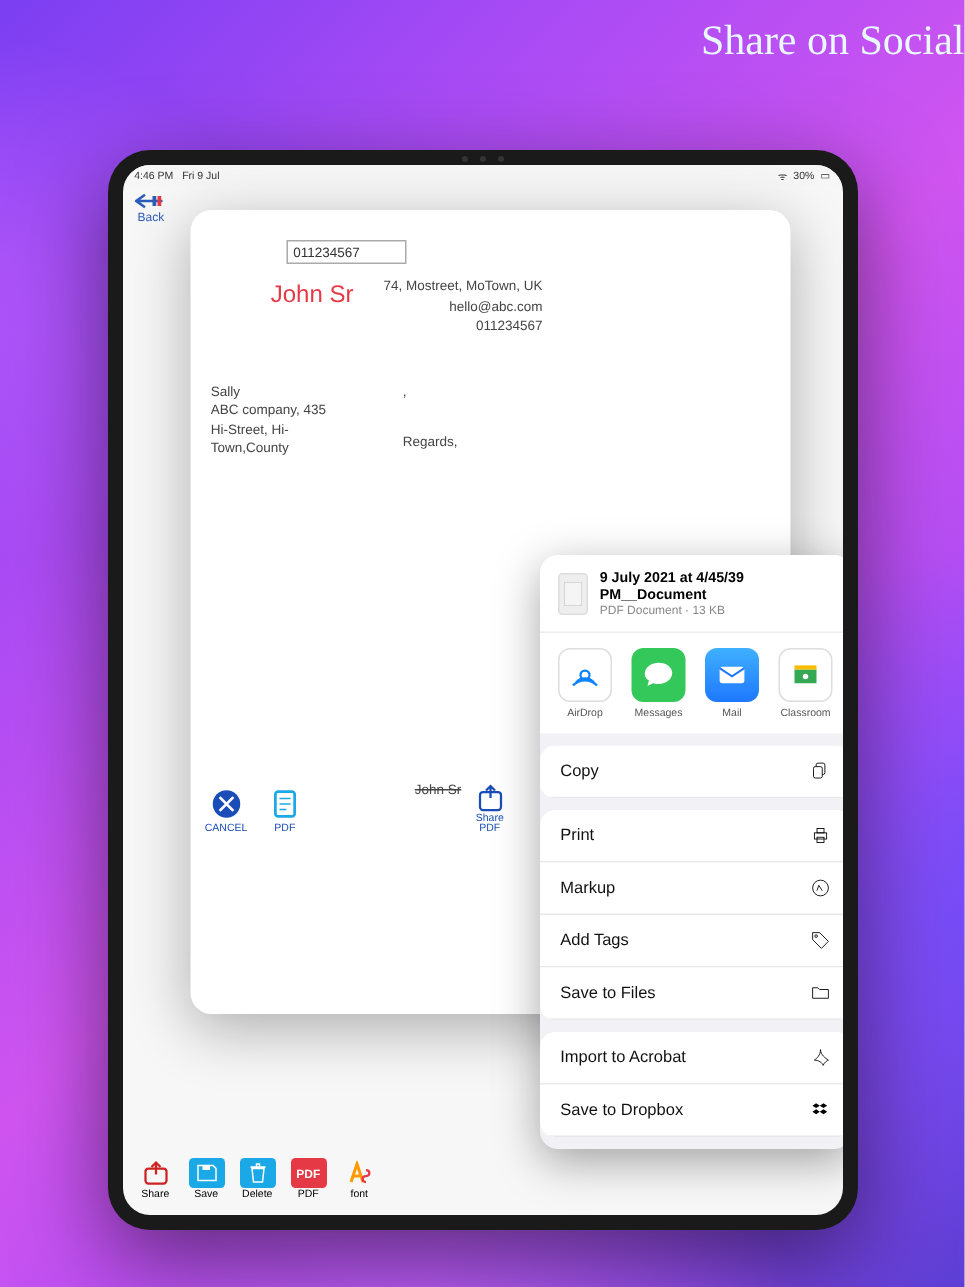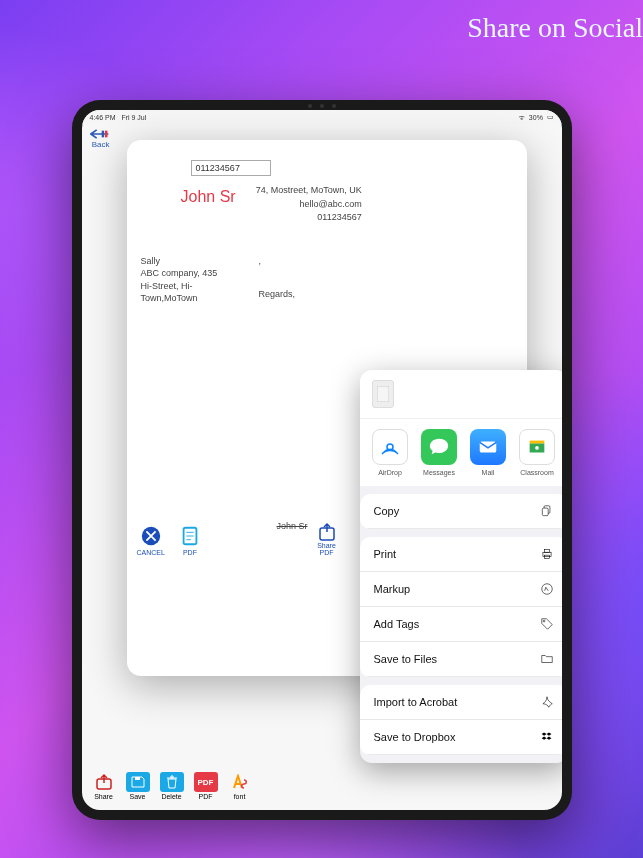--- a/index.html
+++ b/index.html
@@ -79,21 +79,21 @@
   border: 1px solid #aaa;
   padding: 2px 4px;
   font-size: 9px;
   width: 80px;
   margin-bottom: 8px;
   margin-left: 50px;
 }
 .doc-top { display: flex; gap: 20px; margin-top: 4px; }
 .doc-name { color: #e63946; font-size: 16px; font-weight: 500; margin-left: 40px; margin-top: 4px;}
 .doc-contact { font-size: 9px; line-height: 1.5; color: #444; text-align: right; }
-.doc-body { display: flex; gap: 18px; margin-top: 30px; }
+.doc-body { display: flex; gap: 28px; margin-top: 30px; }
 .doc-recipient { width: 100px; font-size: 9px; line-height: 1.4; color: #444; }
 .doc-letter { flex: 1; font-size: 9px; line-height: 1.5; color: #444; }
 .doc-letter p { margin-bottom: 6px; }
 .doc-actions {
   position: absolute; left: 10px; bottom: 120px;
   display: flex; gap: 14px;
 }
 .doc-action { display: flex; flex-direction: column; align-items: center; font-size: 7px; color: #1b4db8; }
 .doc-action svg { width: 22px; height: 22px; margin-bottom: 2px; }
 .doc-share-center {
@@ -205,21 +205,21 @@
           <div>74, Mostreet, MoTown, UK</div>
           <div>hello@abc.com</div>
           <div>011234567</div>
         </div>
       </div>
       <div class="doc-body">
         <div class="doc-recipient">
           <div>Sally</div>
           <div>ABC company, 435</div>
           <div>Hi-Street, Hi-</div>
-          <div>Town,MoTown</div>
+          <div>Town,County</div>
         </div>
         <div class="doc-letter">
           <p>,</p>
           <p style="margin-top:20px">Regards,</p>
         </div>
       </div>
       <div class="doc-signature">John Sr</div>
 
       <div class="doc-actions">
         <div class="doc-action">
@@ -250,20 +250,24 @@
       </div>
     </div>
 
     <div class="share-sheet">
       <div class="ss-header">
         <div class="ss-thumb">
           <svg width="12" height="16" viewBox="0 0 12 16">
               <rect width="12" height="16" fill="#f5f5f5" stroke="#ccc"></rect>
             </svg>
         </div>
+        <div>
+          <div class="ss-title">9 July 2021 at 4/45/39 PM__Document</div>
+          <div class="ss-sub">PDF Document · 13 KB</div>
+        </div>
       </div>
       <div class="ss-apps">
         <div class="ss-app">
           <div class="app-ico" style="background:#fff;border:0.5px solid #ddd">
             <svg width="24" height="24" viewBox="0 0 24 24">
                 <circle cx="12" cy="12" r="3" fill="none" stroke="#0a84ff" stroke-width="1.5"></circle>
                 <path d="M6 17a8 8 0 0112 0M4 19a11 11 0 0116 0" fill="none" stroke="#0a84ff" stroke-width="1.5"></path>
               </svg>
           </div>
           <span>AirDrop</span>

